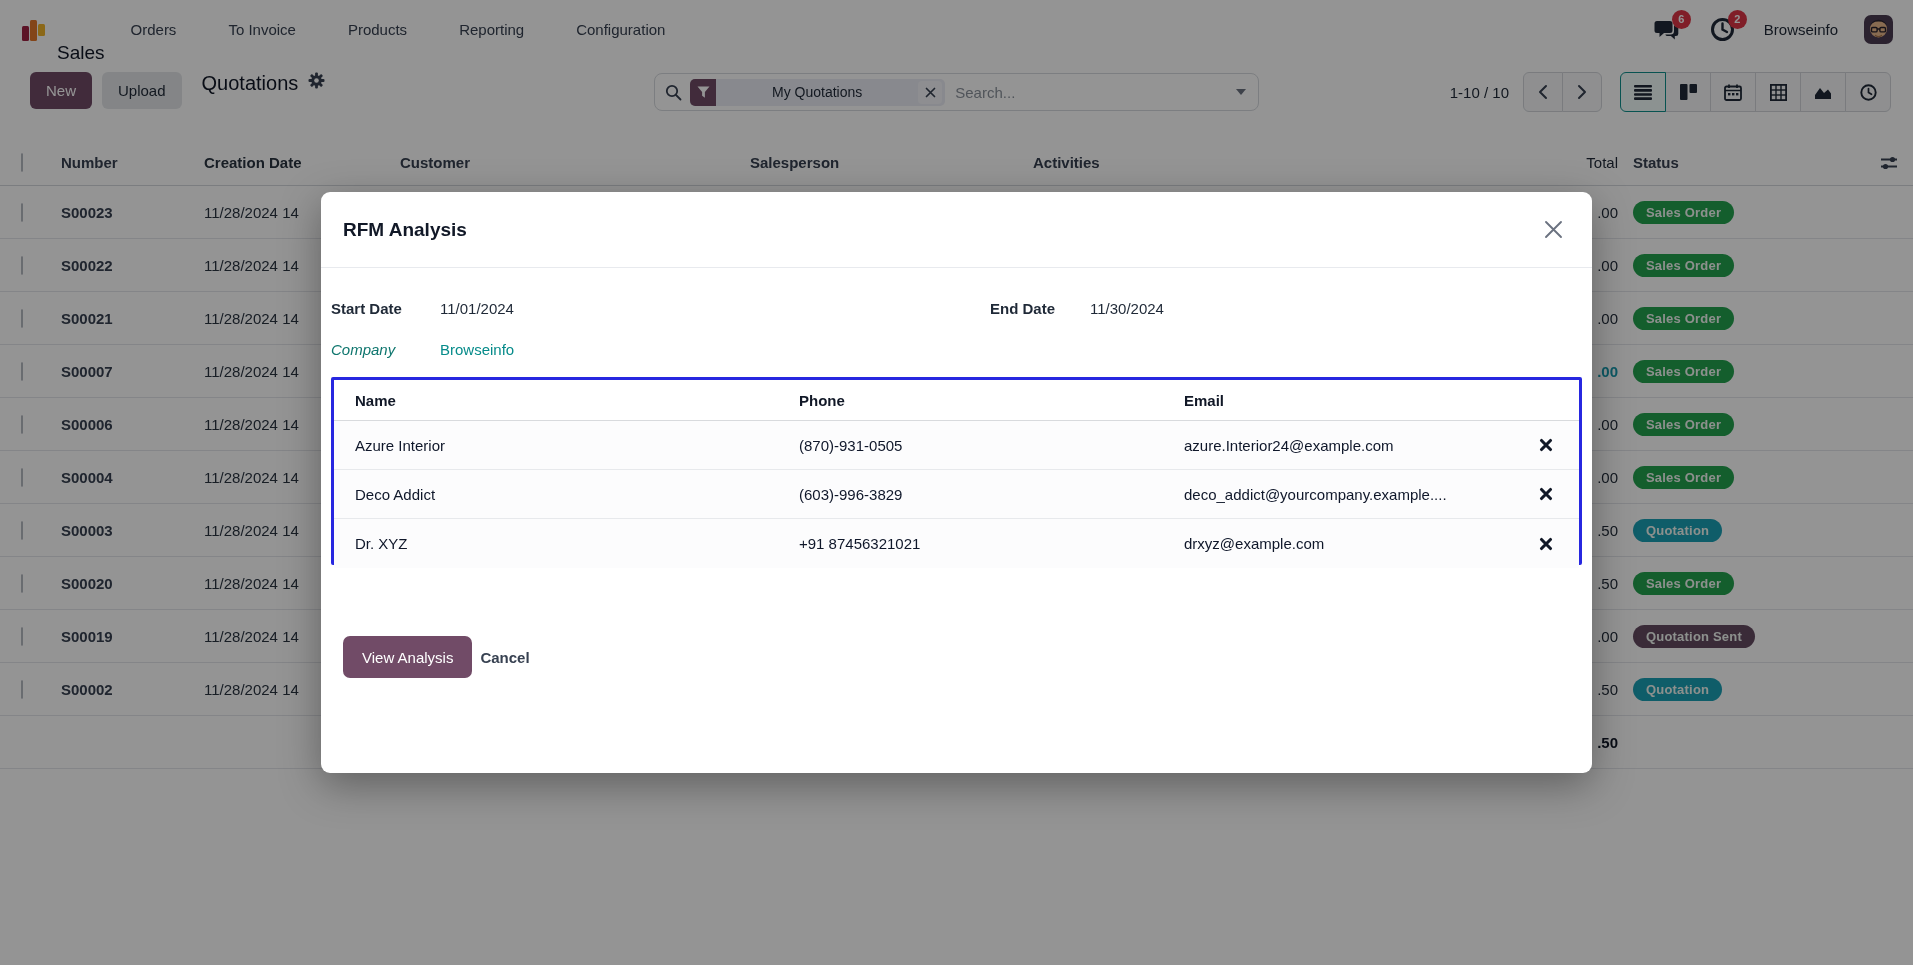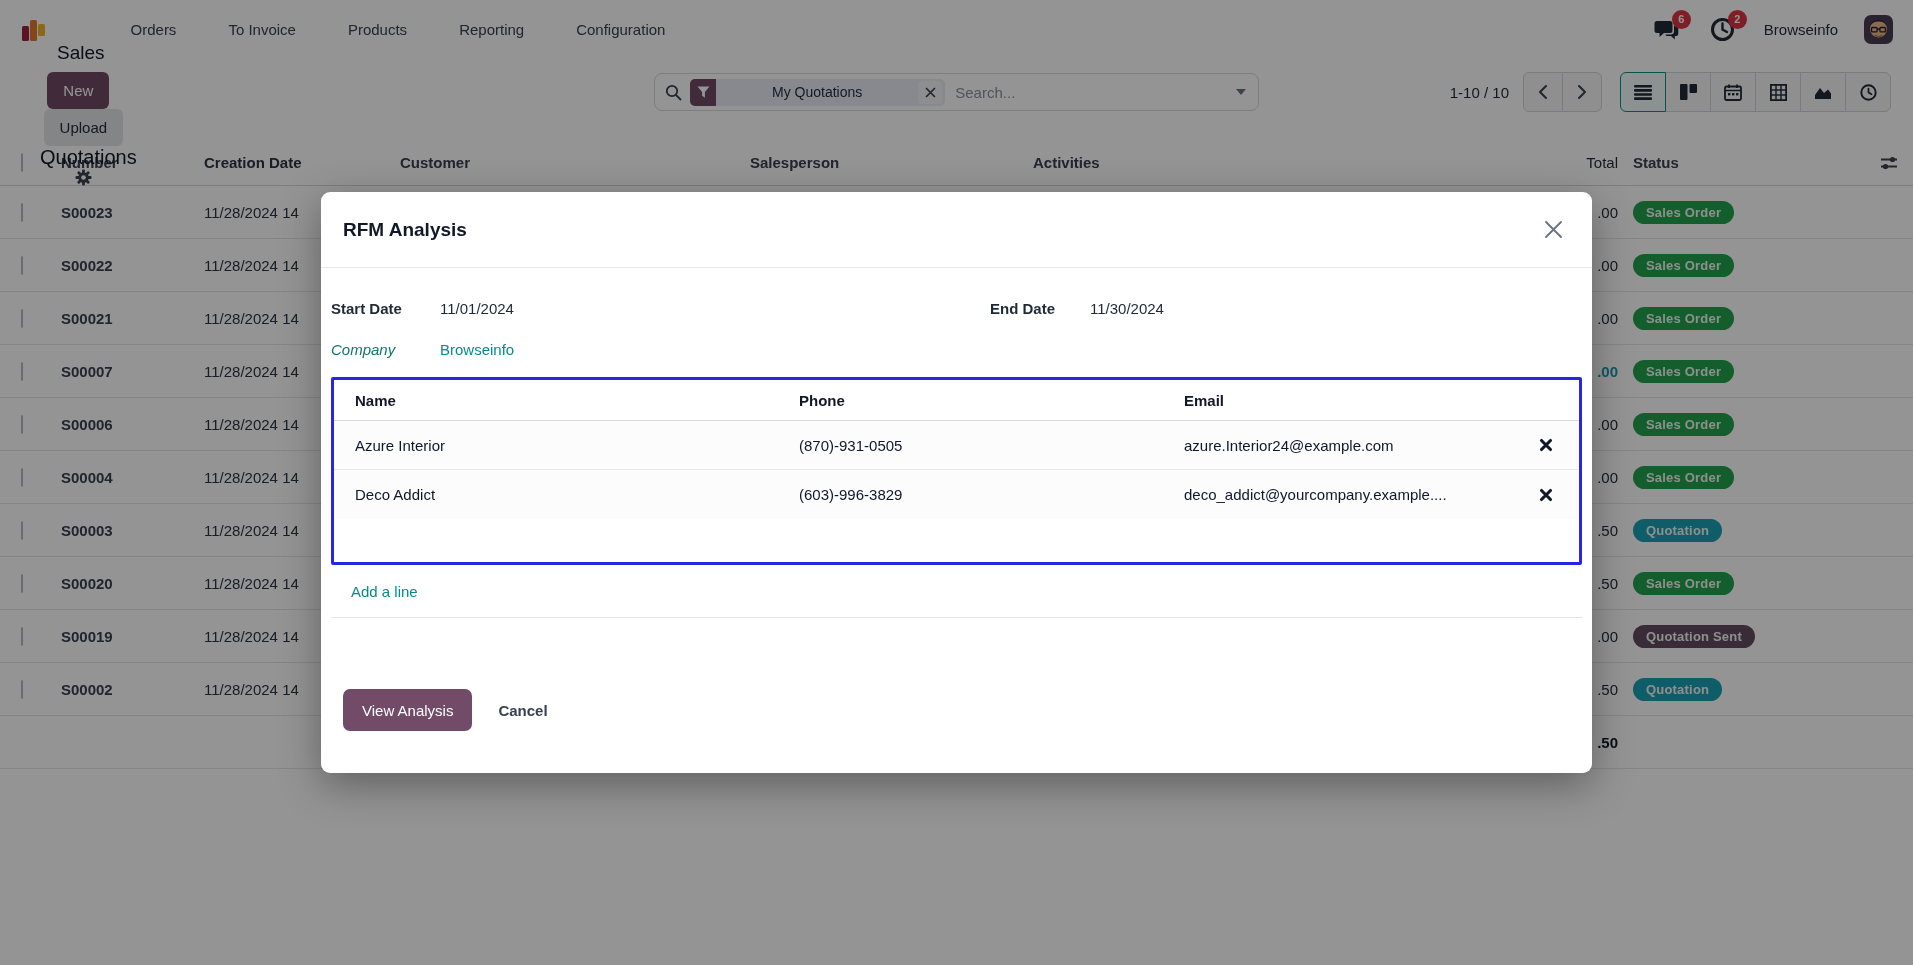--- a/index.html
+++ b/index.html
@@ -13,21 +13,21 @@
   .main-menu { display:flex; align-items:center; margin-left:26px; gap:52px; }
   .menu-item { font-size:15px; color:#374151; cursor:pointer; }
   .nav-right { margin-left:auto; display:flex; align-items:center; gap:26px; }
   .icon-badge-wrap { position:relative; width:30px; height:30px; display:flex; align-items:center; justify-content:center; cursor:pointer; }
   .count-badge { position:absolute; top:-5px; right:-9px; min-width:19px; height:19px; border-radius:10px; color:#fff; font-size:11px; font-weight:700; display:flex; align-items:center; justify-content:center; padding:0 5px; }
   .user-name { font-size:15px; color:#1f2937; cursor:pointer; }
   .avatar { width:29px; height:29px; border-radius:7px; overflow:hidden; cursor:pointer; }
 
   
   .control-panel { height:65px; position:relative; background:#fff; }
-  .cp-left { position:absolute; left:20px; top:13px; display:flex; align-items:center;flex-direction:column; }
+  .cp-left { position:absolute; left:30px; top:13px; display:flex; align-items:flex-start; }
   .btn { font-size:15px; border:none; border-radius:6px; height:37px; padding:0 16px; cursor:pointer; font-family:inherit; }
   .btn-new { color:#fff; font-weight:400; }
   .btn-upload { background:#e4e6e9; color:#1f2937; margin-left:10px; }
   .view-title { font-size:20px; color:#111827; margin-left:20px; font-weight:500; }
   .gear-btn { margin-left:10px; background:none; border:none; cursor:pointer; display:flex; align-items:center; }
 
   .search-bar { position:absolute; left:654px; top:14px; width:605px; height:38px; background:#fff; border:1px solid #d6d9de; border-radius:8px; display:flex; align-items:center; padding-left:10px; }
   .facet { display:flex; align-items:center; background:#ebecf4; border-radius:5px; margin-left:8px; height:27px; overflow:hidden;gap:47px; }
   .facet-icon { width:26px; height:27px; display:flex; align-items:center; justify-content:center; }
   .facet-label { font-size:14px; color:#1f2937; padding:0 9px; }
@@ -85,21 +85,21 @@
   .rfm-table { margin-top:19px; border:3px solid #2727e0; border-radius:2px; height:188px; }
   .trow { display:grid; grid-template-columns:444px 385px 350px 1fr; align-items:center; }
   .trow.thead { height:41px; border-bottom:1px solid #d8dadd; background:#fff; }
   .th { font-size:15px; font-weight:700; color:#111827; padding-left:21px; }
   .trow.tdata { height:49px; border-bottom:1px solid #e7e9ec; background:#fcfcfd; font-size:15px; color:#0f172a; cursor:pointer; }
   .trow.tdata:last-child { border-bottom:none; }
   .td { padding-left:21px; white-space:nowrap; overflow:hidden; }
   .row-delete { background:none; border:none; cursor:pointer; display:flex; justify-content:center; width:100%; }
   .add-line-row { height:53px; display:flex; align-items:center; border-bottom:1px solid #e4e6ea; }
   .add-line { font-size:15px; color:#068b8a; margin-left:20px; cursor:pointer; background:none; border:none; font-family:inherit; }
-  .modal-footer { display:flex; align-items:center; gap:26px; padding:0 22px; margin-top:71px; }
+  .modal-footer { display:flex; align-items:center; gap:8px; padding:0 22px; margin-top:71px; }
   .btn-primary { color:#fff; font-size:15px; font-weight:500; height:42px; padding:0 19px; border:none; border-radius:7px; cursor:pointer; font-family:inherit; }
   .btn-cancel { background:none; border:none; font-size:15px; font-weight:600; color:#374151; cursor:pointer; font-family:inherit; }
 
   svg { display:block; }
 </style>
 </head>
 <body>
 
 <header class="navbar">
   <div class="brand">
@@ -473,23 +473,32 @@
     <div class="td">deco_addict@yourcompany.example....</div>
     <div>
       <button class="row-delete">
         <svg width="14" height="14" viewBox="0 0 14 14">
           <path d="M2.5 2.5 L11.5 11.5 M11.5 2.5 L2.5 11.5" stroke="#111827" stroke-width="3.1" stroke-linecap="round"></path>
         </svg>
       </button>
     </div>
   </div>
 
+  <div class="trow tdata">
+    <div class="td">Dr. XYZ</div>
+    <div class="td">+91 87456321021</div>
+    <div class="td">drxyz@example.com</div>
+    <div>
+      <button class="row-delete">
+        <svg width="14" height="14" viewBox="0 0 14 14">
+          <path d="M2.5 2.5 L11.5 11.5 M11.5 2.5 L2.5 11.5" stroke="#111827" stroke-width="3.1" stroke-linecap="round"></path>
+        </svg>
+      </button>
+    </div>
+  </div>
 </div>
-    </div>
-    <div class="add-line-row">
-      <button class="add-line">Add a line</button>
     </div>
   </div>
   <div class="modal-footer">
     <button class="btn-primary" style="background: rgb(113, 75, 103);">View Analysis</button>
     <button class="btn-cancel">Cancel</button>
   </div>
 </div>
 
 </body></html>

